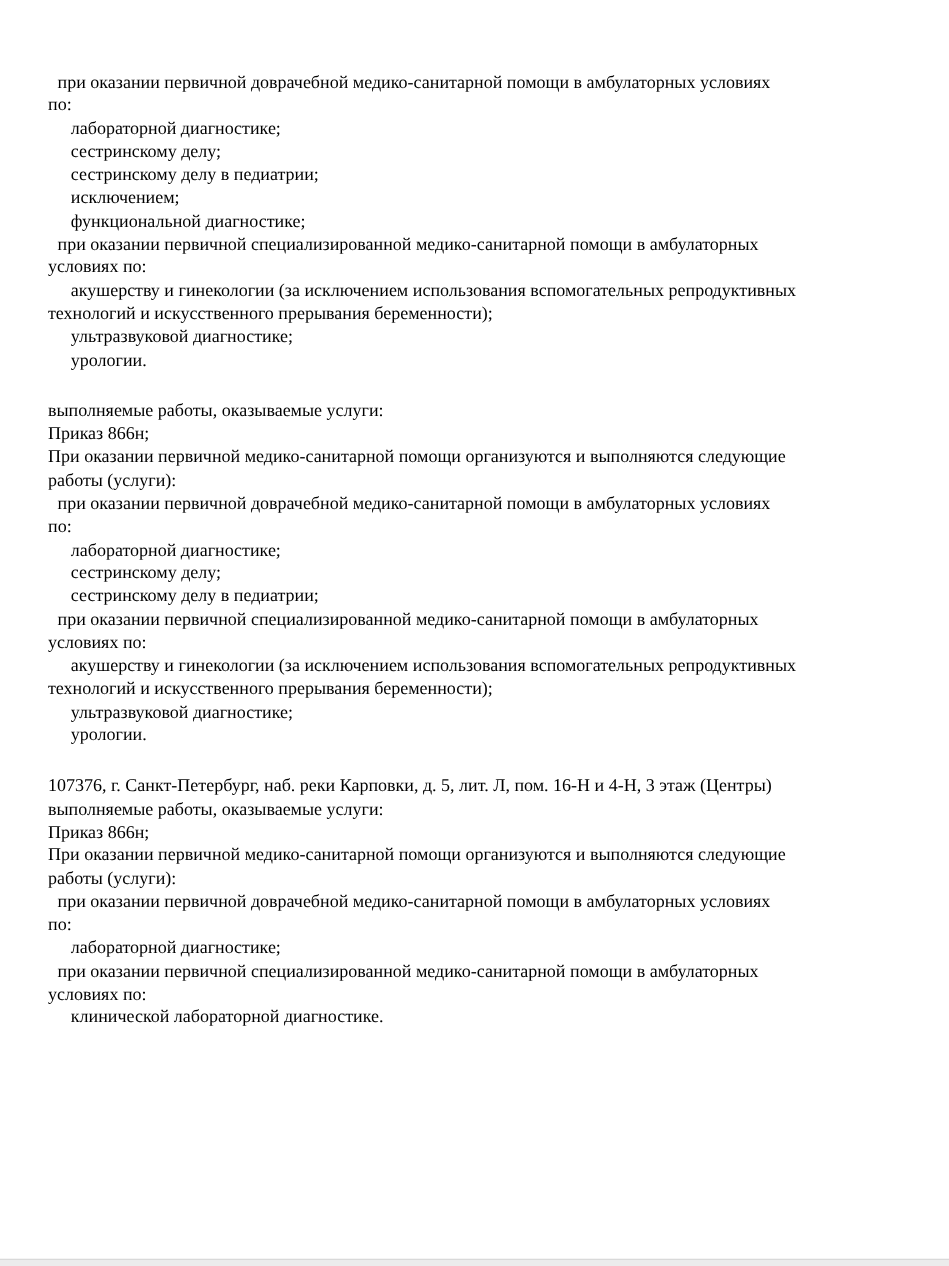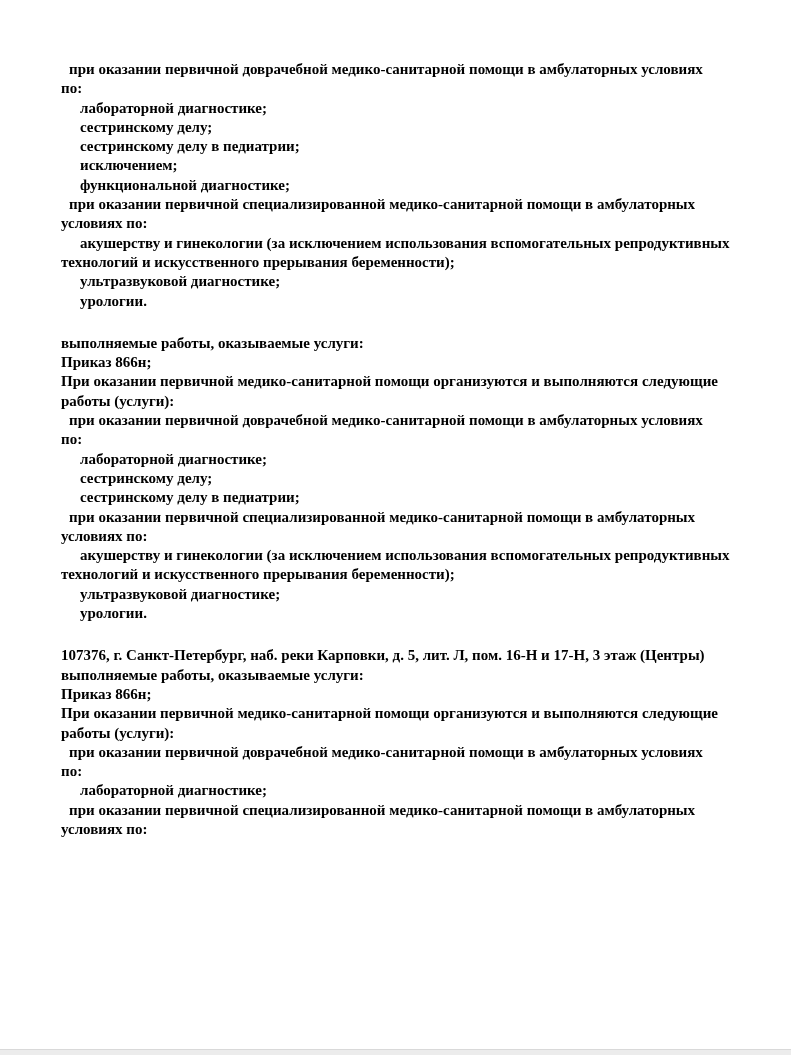--- a/index.html
+++ b/index.html
@@ -10,22 +10,21 @@
     width: 791px;
     height: 1055px;
     background: var(--page-bg, #ffffff);
     color: var(--text-color, #000000);
     font-family: "Liberation Serif", "DejaVu Serif", serif;
     font-size: 15px;
     overflow: hidden;
     position: relative;
   }
   .doc {
-    padding: 60px 30px 0 61px;
-    font-weight: bold;
+    padding: 60px 30px 0 40px;
   }
   .line {
     line-height: 19.3px;
     white-space: nowrap;
   }
   .indent-0 { padding-left: 0; }
   .indent-1 { padding-left: 8px; }
   .indent-2 { padding-left: 19px; }
   .blank {
     height: 23px;
@@ -69,27 +68,28 @@
       <div class="line indent-2">лабораторной диагностике;</div>
       <div class="line indent-2">сестринскому делу;</div>
       <div class="line indent-2">сестринскому делу в педиатрии;</div>
       <div class="line indent-1">при оказании первичной специализированной медико-санитарной помощи в амбулаторных</div>
       <div class="line indent-0">условиях по:</div>
       <div class="line indent-2">акушерству и гинекологии (за исключением использования вспомогательных репродуктивных</div>
       <div class="line indent-0">технологий и искусственного прерывания беременности);</div>
       <div class="line indent-2">ультразвуковой диагностике;</div>
       <div class="line indent-2">урологии.</div>
       <div class="line indent-0 blank"></div>
-      <div class="line indent-0">107376, г. Санкт-Петербург, наб. реки Карповки, д. 5, лит. Л, пом. 16-Н и 17-Н, 3 этаж (Центры)</div>
+      <div class="line indent-0">107376, г. Санкт-Петербург, наб. реки Карповки, д. 5, лит. Л, пом. 16-Н и 4-Н, 3 этаж (Центры)</div>
       <div class="line indent-0">выполняемые работы, оказываемые услуги:</div>
       <div class="line indent-0">Приказ 866н;</div>
       <div class="line indent-0">При оказании первичной медико-санитарной помощи организуются и выполняются следующие</div>
       <div class="line indent-0">работы (услуги):</div>
       <div class="line indent-1">при оказании первичной доврачебной медико-санитарной помощи в амбулаторных условиях</div>
       <div class="line indent-0">по:</div>
       <div class="line indent-2">лабораторной диагностике;</div>
       <div class="line indent-1">при оказании первичной специализированной медико-санитарной помощи в амбулаторных</div>
       <div class="line indent-0">условиях по:</div>
+      <div class="line indent-2">клинической лабораторной диагностике.</div>
       <div class="line indent-0 blank"></div>
     </div>
 </div>
 
 <div class="hscrollbar"></div>
 
 </body></html>

